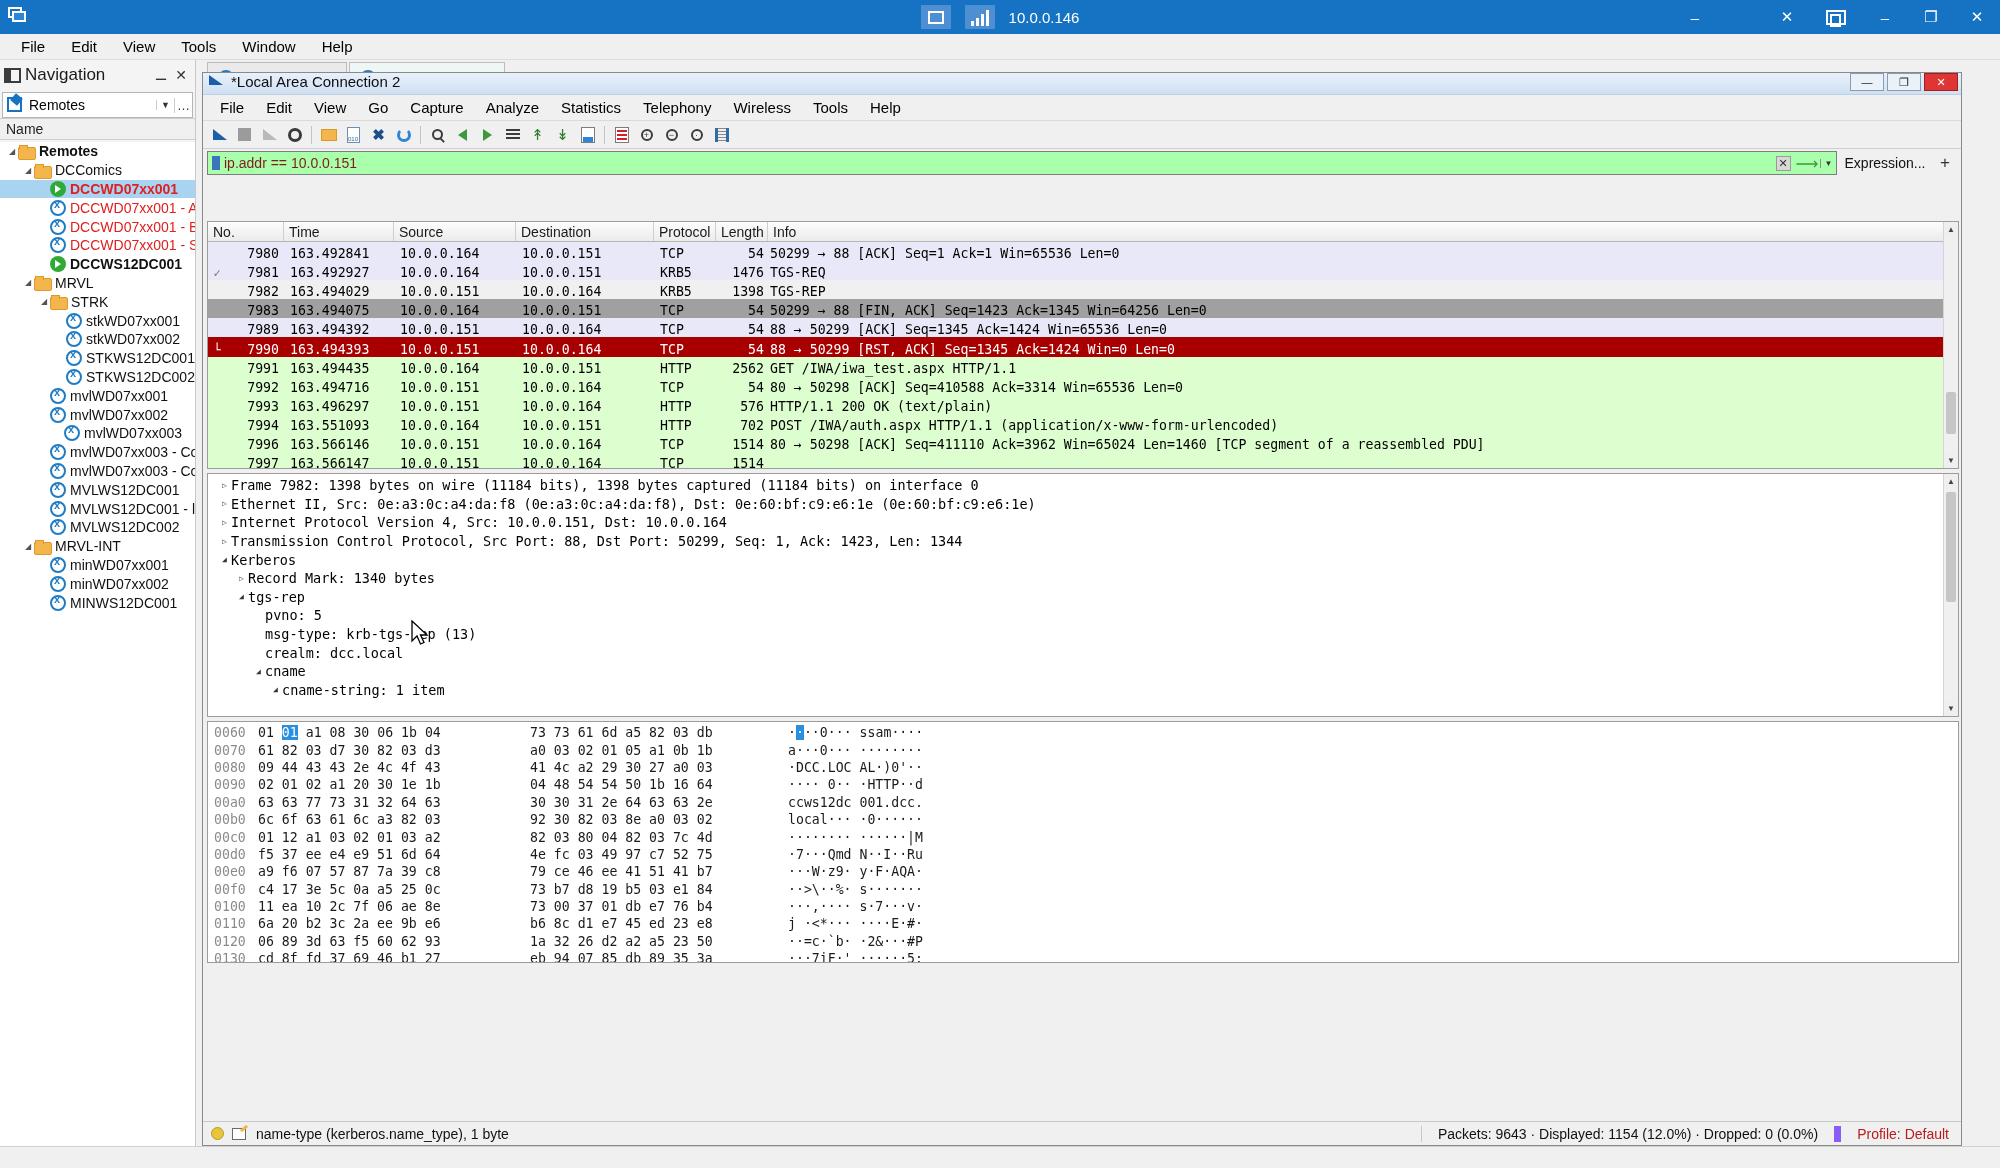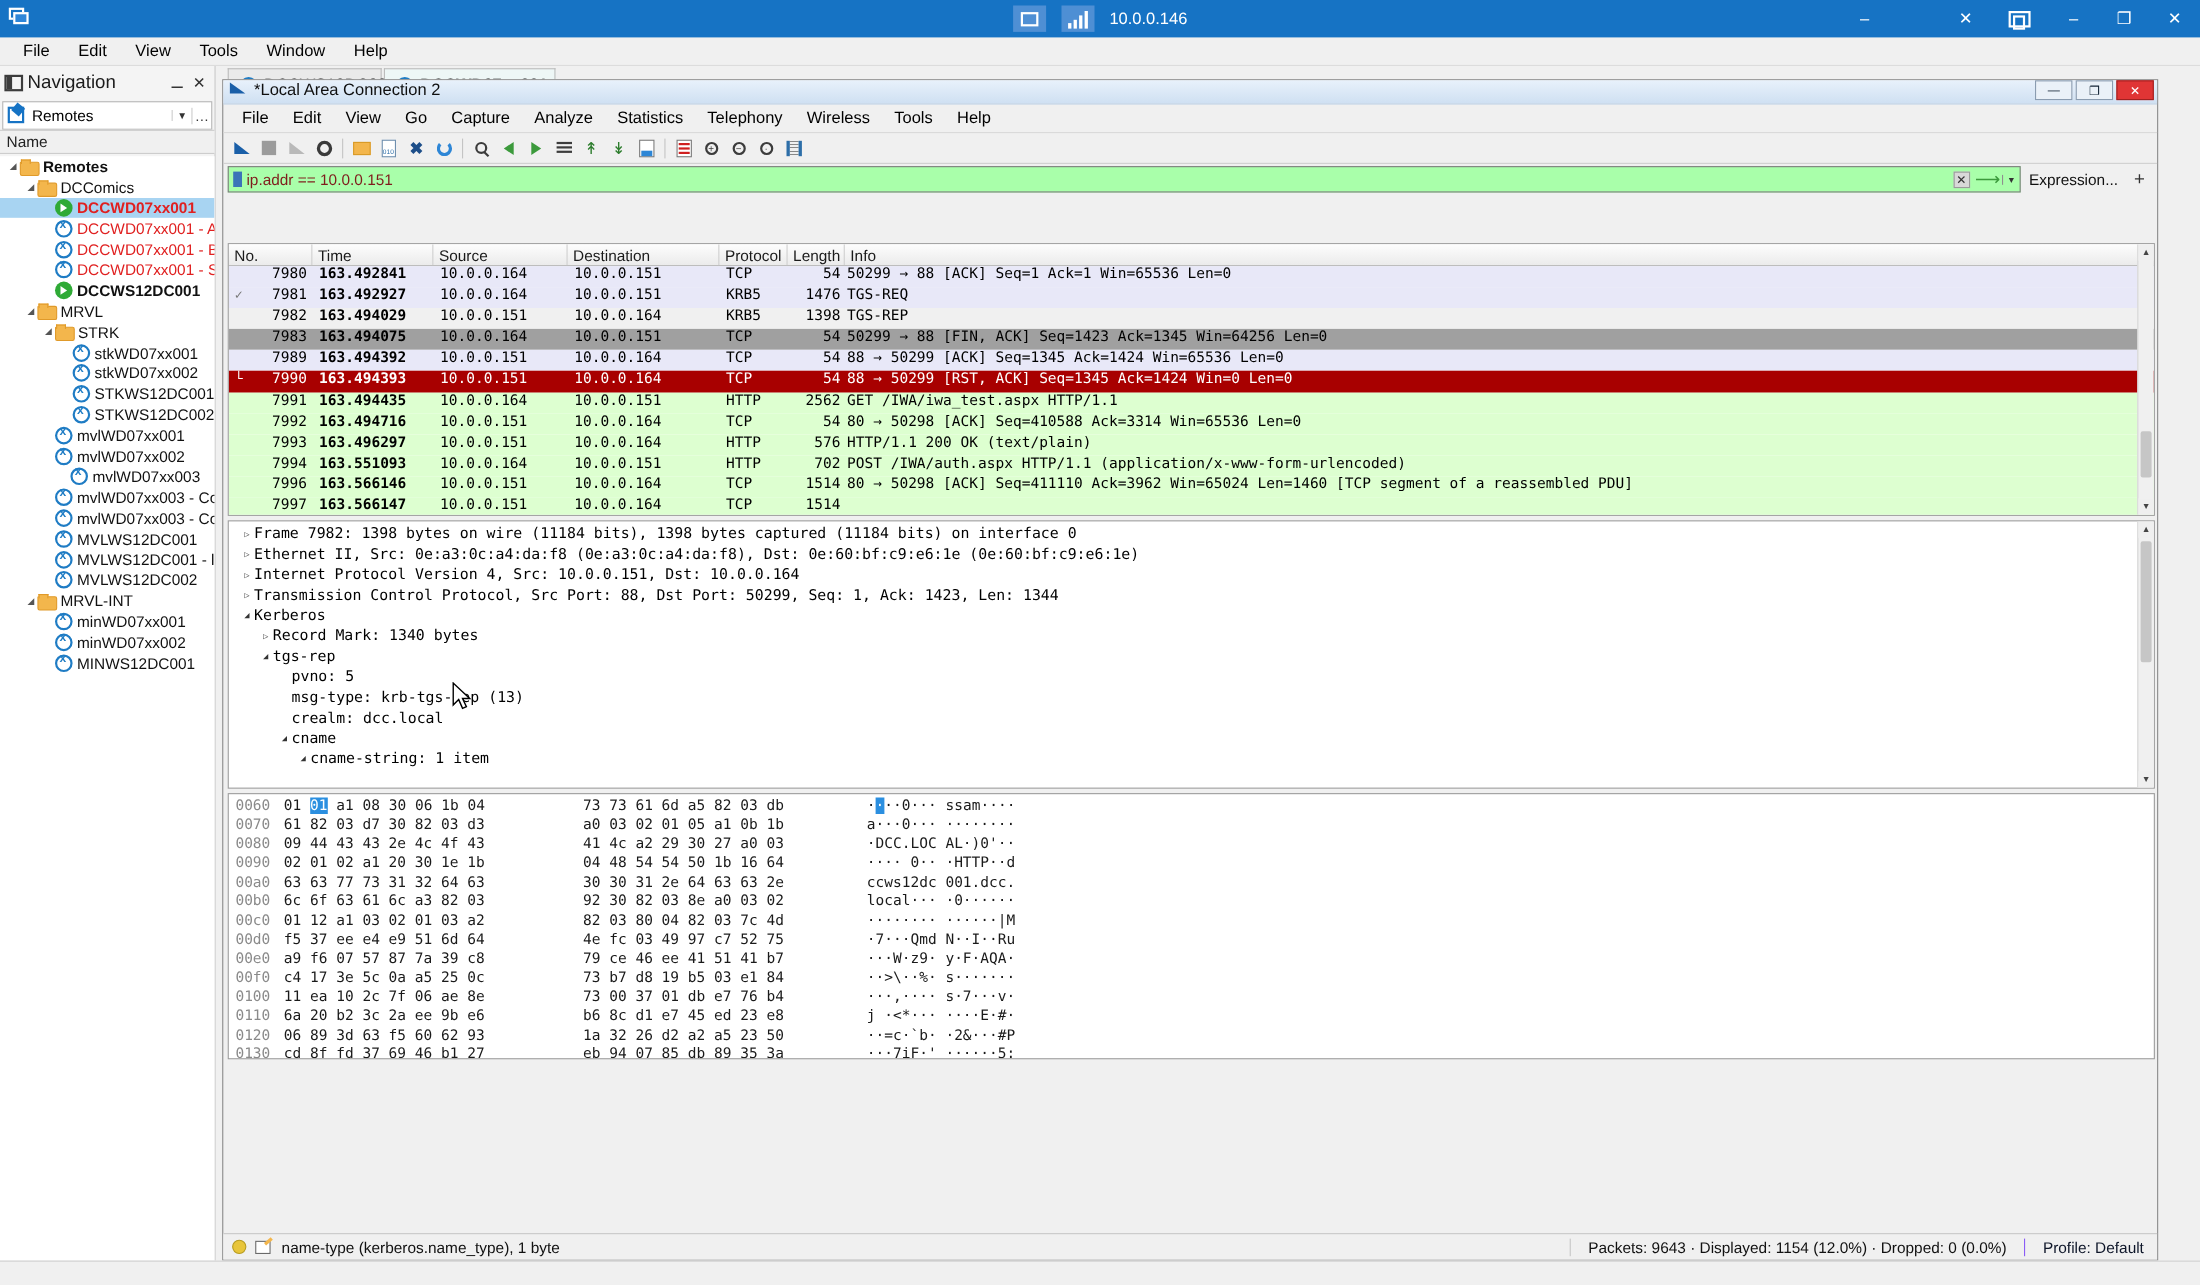--- a/index.html
+++ b/index.html
@@ -147,23 +147,23 @@
   #filter-expr { width:96px; text-align:center; font-size:14px; color:#111; }
   #filter-plus { width:24px; text-align:center; font-size:17px; color:#333; }
 
   
   #plist { position:absolute; left:4px; top:148px; width:1752px; height:248px;
            background:#fff; border:1px solid #9c9c9c; overflow:hidden; }
   #plist-head { height:20px; background:linear-gradient(#fdfdfd,#ebebeb); display:flex;
                 border-bottom:1px solid #b6b6b6; font-size:14px; color:#1a1a1a; }
   #plist-head div { border-right:1px solid #cfcfcf; padding-left:5px; display:flex; align-items:center; }
   .prow { height:19.1px; display:flex; font-family:"DejaVu Sans Mono", monospace; font-size:13.2px;
-          align-items:flex-start; white-space:nowrap; }
+          align-items:flex-end; white-space:nowrap; }
   .prow .c-no  { width:58px; text-align:right; padding-right:5px; }
-  .prow .c-tm  { width:110px; padding-left:6px;font-weight:bold; }
+  .prow .c-tm  { width:110px; padding-left:6px; }
   .prow .c-src { width:122px; padding-left:6px; }
   .prow .c-dst { width:138px; padding-left:6px; }
   .prow .c-pro { width:62px; padding-left:6px; }
   .prow .c-len { width:48px; text-align:right; }
   .prow .c-inf { padding-left:6px; }
   .mark { width:18px; text-align:center; font-size:12px; color:#777; flex:none; }
 
   
   #detail { position:absolute; left:4px; top:400px; width:1752px; height:244px;
             background:#fff; border:1px solid #9c9c9c; overflow:hidden; }
@@ -186,21 +186,21 @@
 
   
   #ws-status { position:absolute; left:0; right:0; bottom:0; height:24px; background:#f0f0f0;
                border-top:1px solid #c8c8c8; display:flex; align-items:center; font-size:14px; }
   #ws-status .dot { width:13px;height:13px;border-radius:50%;background:#e8c53a;border:1px solid #b79b1f; margin:0 8px; }
   #ws-status .pencil { width:16px;height:14px; margin-right:8px; position:relative; }
   #ws-status .pencil:before{content:"";position:absolute;left:0;top:1px;width:12px;height:10px;border:1px solid #6a6a6a;background:#fff;}
   #ws-status .pencil:after{content:"";position:absolute;right:0;top:0;width:8px;height:3px;background:#f3b64c;transform:rotate(-40deg);}
   #ws-status .f1 { flex:1; color:#111; }
   #ws-status .f2 { color:#111; padding-right:16px; border-left:1px solid #c8c8c8; padding-left:16px; }
-  #ws-status .f3 { color:#0f172a; padding-right:12px; padding-left:16px; border-left:1px solid #8b5cf6; }
+  #ws-status .f3 { color:#b91c1c; padding-right:12px; padding-left:16px; border-left:7px solid #8b5cf6; }
 
   
   .vsb { position:absolute; right:0; top:0; bottom:0; width:15px; background:#f0f0f0; border-left:1px solid #d4d4d4; }
   .vsb .up, .vsb .dn { height:15px; display:flex;align-items:center;justify-content:center;font-size:8px;color:#444; background:#efefef;}
   .vsb .up { position:absolute; top:0; left:0; right:0; }
   .vsb .dn { position:absolute; bottom:0; left:0; right:0; }
   .vsb .th { position:absolute; left:2px; right:2px; background:#c6c6c6; border-radius:2px; }
 
   #rdm-right-strip { position:absolute; right:0; top:60px; bottom:22px; width:16px; background:#f0f0f0; }
   #rdm-status { position:absolute; left:0; right:0; bottom:0; height:22px; background:#f0f0f0;

